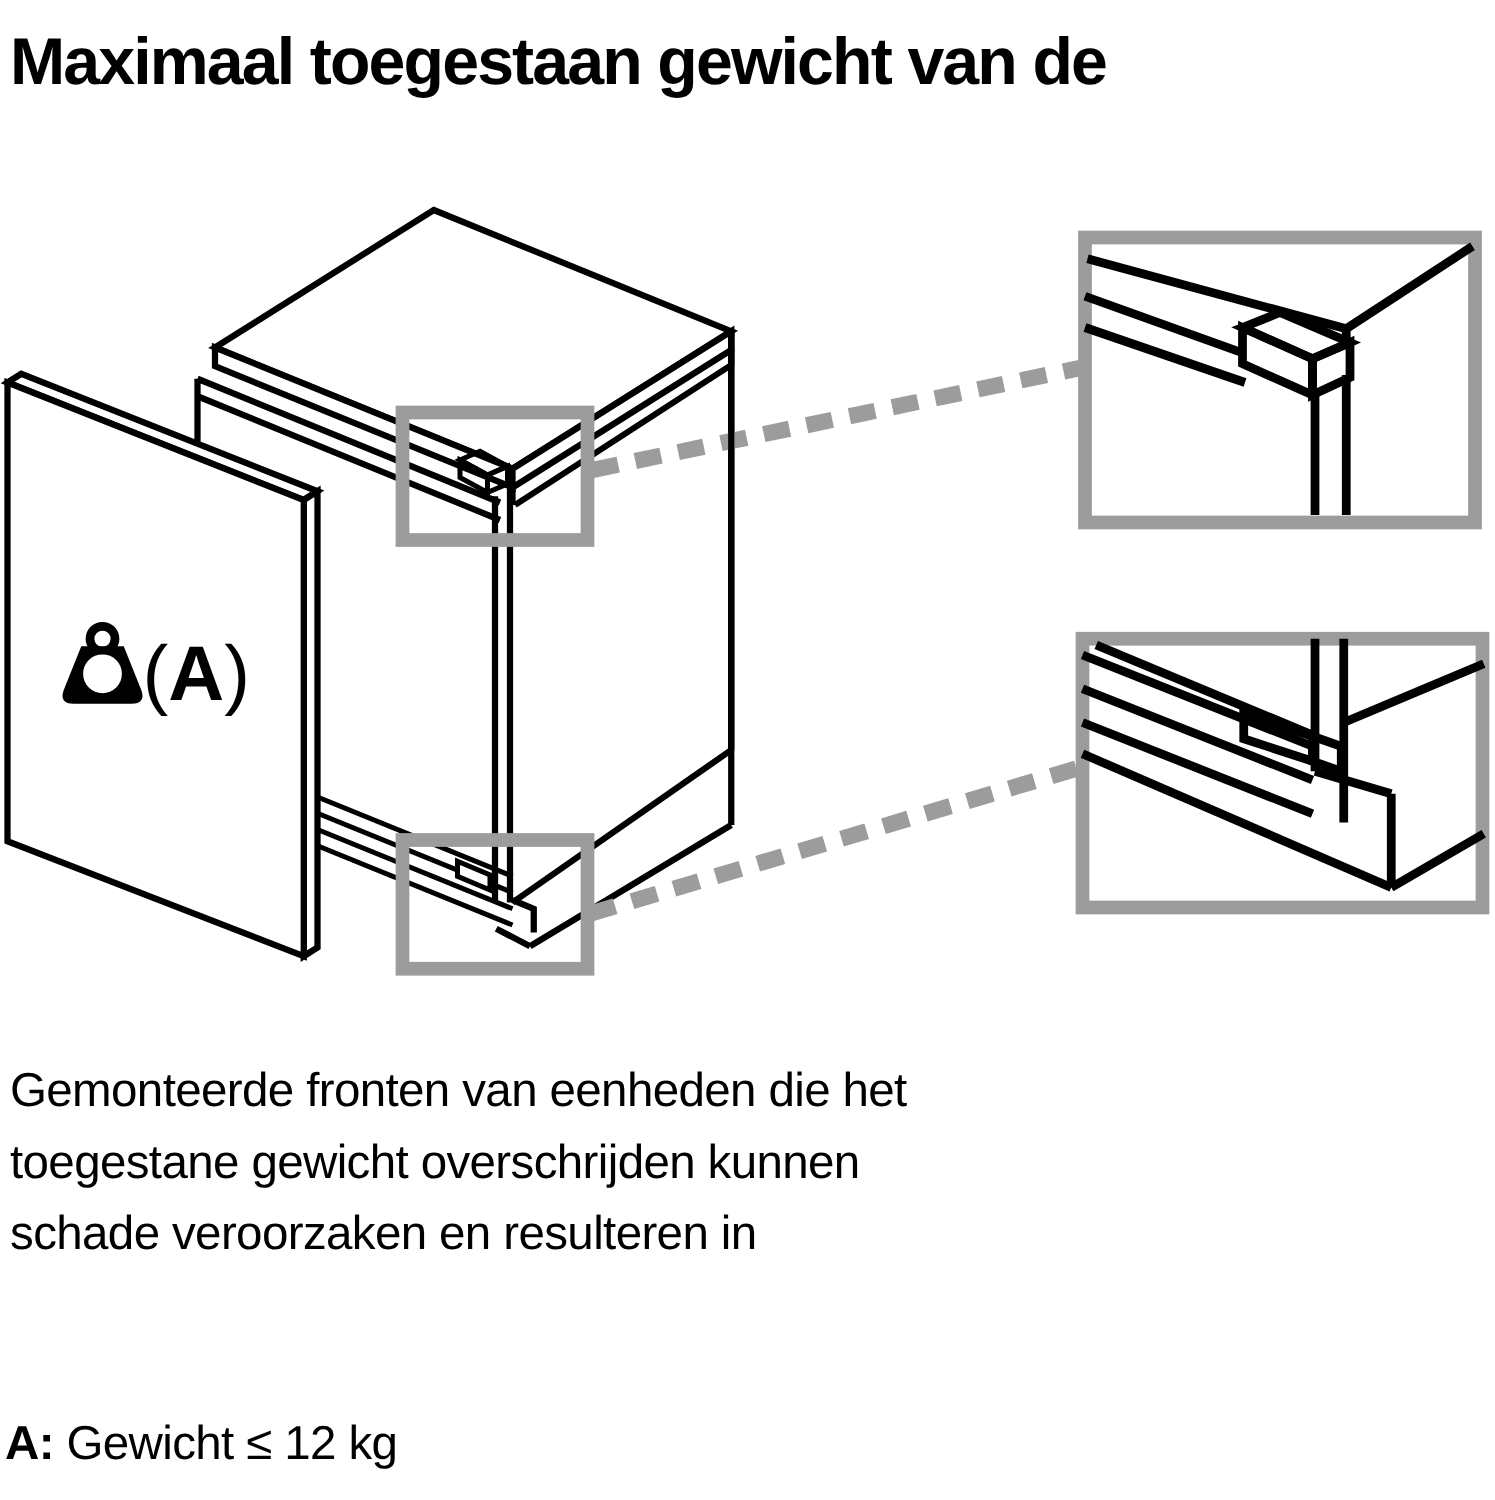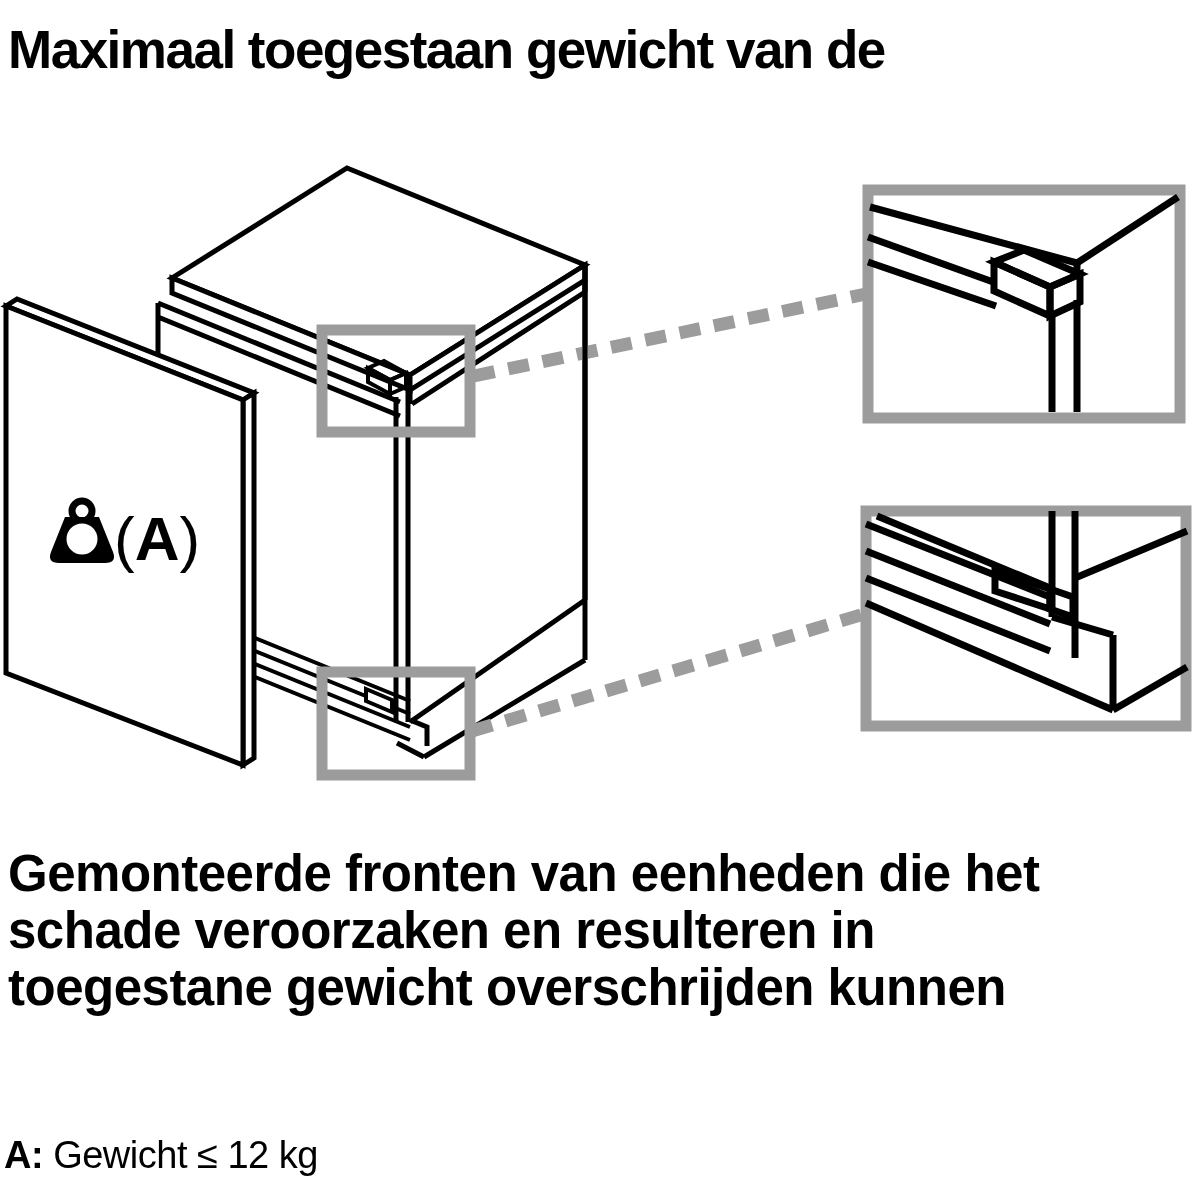--- a/index.html
+++ b/index.html
@@ -14,21 +14,21 @@
   .title {
     position: absolute; left: 8px; top: 2px;
     font-size: 53px; font-weight: bold;
     line-height: 56px; letter-spacing: -1.5px;
     white-space: nowrap;
     margin-top: 20px;
   }
   .figure-wrap { position: absolute; left: 0; top: 0; width: 1196px; height: 1200px; }
   .body-text {
     position: absolute; left: 8px; top: 845px;
-    font-size: 51px; font-weight: bold;
+    font-size: 38px; font-weight: normal;
     line-height: 57px; letter-spacing: -0.5px;
     white-space: nowrap;
   }
   .footer {
     position: absolute; left: 4px; top: 1134px;
     font-size: 38px; letter-spacing: -0.5px;
     white-space: nowrap;
   }
   .footer .term { font-weight: bold; }
   svg { display: block; }
@@ -103,20 +103,20 @@
     <polygon class="ln7" points="995,571 1050,589 1050,609 995,591" fill="#c9c9c9"></polygon>
     <polygon class="ln7" points="1050,589 1073,597 1073,617 1050,609" fill="#e2e2e2"></polygon>
     <path class="ln7" d="M1052,511 L1052,617 M1075,511 L1075,658"></path>
     <path class="ln7" d="M1075,578 L1187,531 M1052,617 L1113,635 M1113,635 L1113,710 M1113,710 L1187,667 M866,603 L1113,710"></path>
   </g>
 </svg>
 </div>
 
 <div class="body-text">
   <div>Gemonteerde fronten van eenheden die het</div>
+  <div>toegestane gewicht overschrijden kunnen</div>
   <div>schade veroorzaken en resulteren in</div>
-  <div>toegestane gewicht overschrijden kunnen</div>
 </div>
 
 <div class="footer">
   <span class="term">A:</span>
   <span class="def">Gewicht ≤ 12 kg</span>
 </div>
 
 </body></html>

